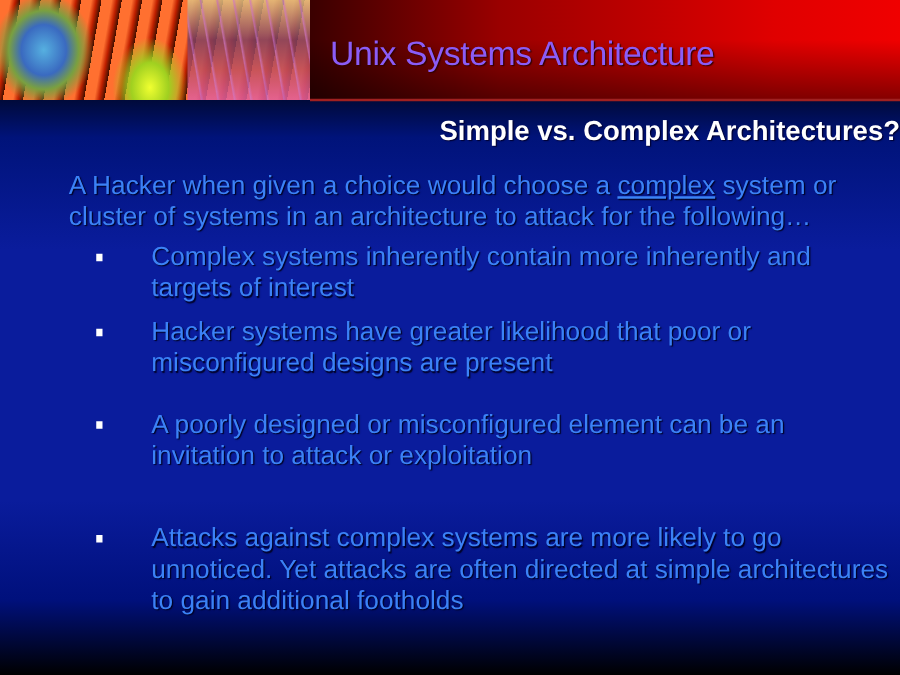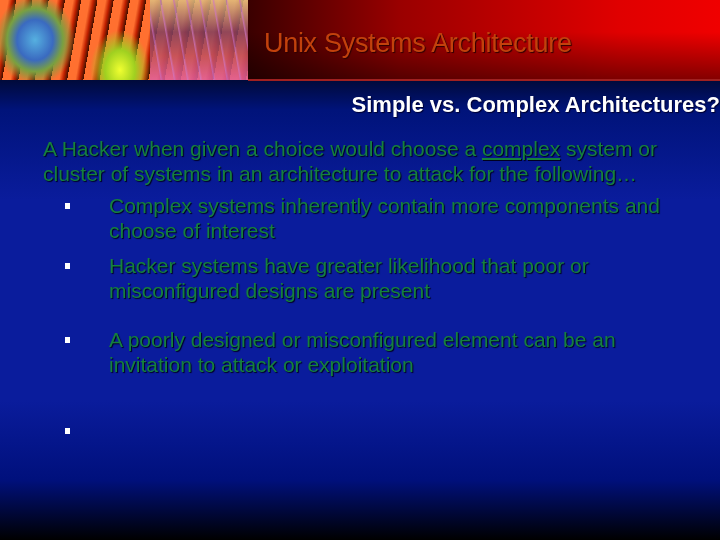--- a/index.html
+++ b/index.html
@@ -31,33 +31,33 @@
         repeating-linear-gradient(80deg, rgba(180,80,200,0.0) 0px, rgba(180,80,200,0.0) 10px, rgba(200,120,220,0.7) 11px, rgba(200,120,220,0.0) 13px),
         linear-gradient(to bottom, #e0c080 0%, #804060 40%, #c05060 70%, #e060a0 100%);
       opacity: 0.85;
     }
     .header-line {
       position: absolute; left: 248px; right: 0; top: 79px; height: 2px;
       background: #a02020; z-index: 3;
     }
     .title {
       position: absolute; left: 264px; top: 28px; z-index: 3;
-      color: #c2410c; font-size: 27px; font-weight: normal;
+      color: #8b5cf6; font-size: 27px; font-weight: normal;
       text-shadow: 1px 1px 1px #300000;
       letter-spacing: -0.3px;
     }
     .subtitle {
       position: absolute; left: 0; width: 720px; top: 92px; text-align: right;
       padding-left: 38px; box-sizing: border-box;
       color: #ffffff; font-size: 22px; font-weight: bold;
       text-shadow: 1px 1px 1px #000030;
     }
     .content {
-      position: absolute; left: 43px; top: 136px; width: 660px;
-      color: #15803d; font-size: 21px; line-height: 25px;
+      position: absolute; left: 55px; top: 136px; width: 660px;
+      color: #3b82f6; font-size: 21px; line-height: 25px;
       text-shadow: 1px 1px 1px #000020;
     }
     .intro { margin: 0; }
     .intro u { text-decoration: underline; }
     ul.bullets { list-style: none; margin: 7px 0 0 0; padding: 0; }
     ul.bullets li { position: relative; padding-left: 66px; }
     ul.bullets li .bullet {
       position: absolute; left: 22px; top: 10px; width: 5px; height: 6px;
       background: #ffffff;
     }
@@ -76,27 +76,28 @@
 <div class="header-line"></div>
 <div class="title">Unix Systems Architecture</div>
 
 <div class="subtitle">Simple vs. Complex Architectures?</div>
 
 <div class="content">
   <p class="intro"><span> A Hacker when given a choice would choose a </span><u>complex</u><span> system or cluster of systems in an architecture to attack for the following…</span></p>
   <ul class="bullets">
     <li class="b0">
       <span class="bullet"></span>
-      <span>Complex systems inherently contain more components and choose of interest</span>
+      <span>Complex systems inherently contain more inherently and targets of interest</span>
     </li>
     <li class="b1">
       <span class="bullet"></span>
       <span>Hacker systems have greater likelihood that poor or misconfigured designs are present</span>
     </li>
     <li class="b2">
       <span class="bullet"></span>
       <span>A poorly designed or misconfigured element can be an invitation to attack or exploitation</span>
     </li>
     <li class="b3">
       <span class="bullet"></span>
+      <span>Attacks against complex systems are more likely to go unnoticed.  Yet attacks are often directed at simple architectures to gain additional footholds</span>
     </li>
   </ul>
 </div>
 
 </body></html>

